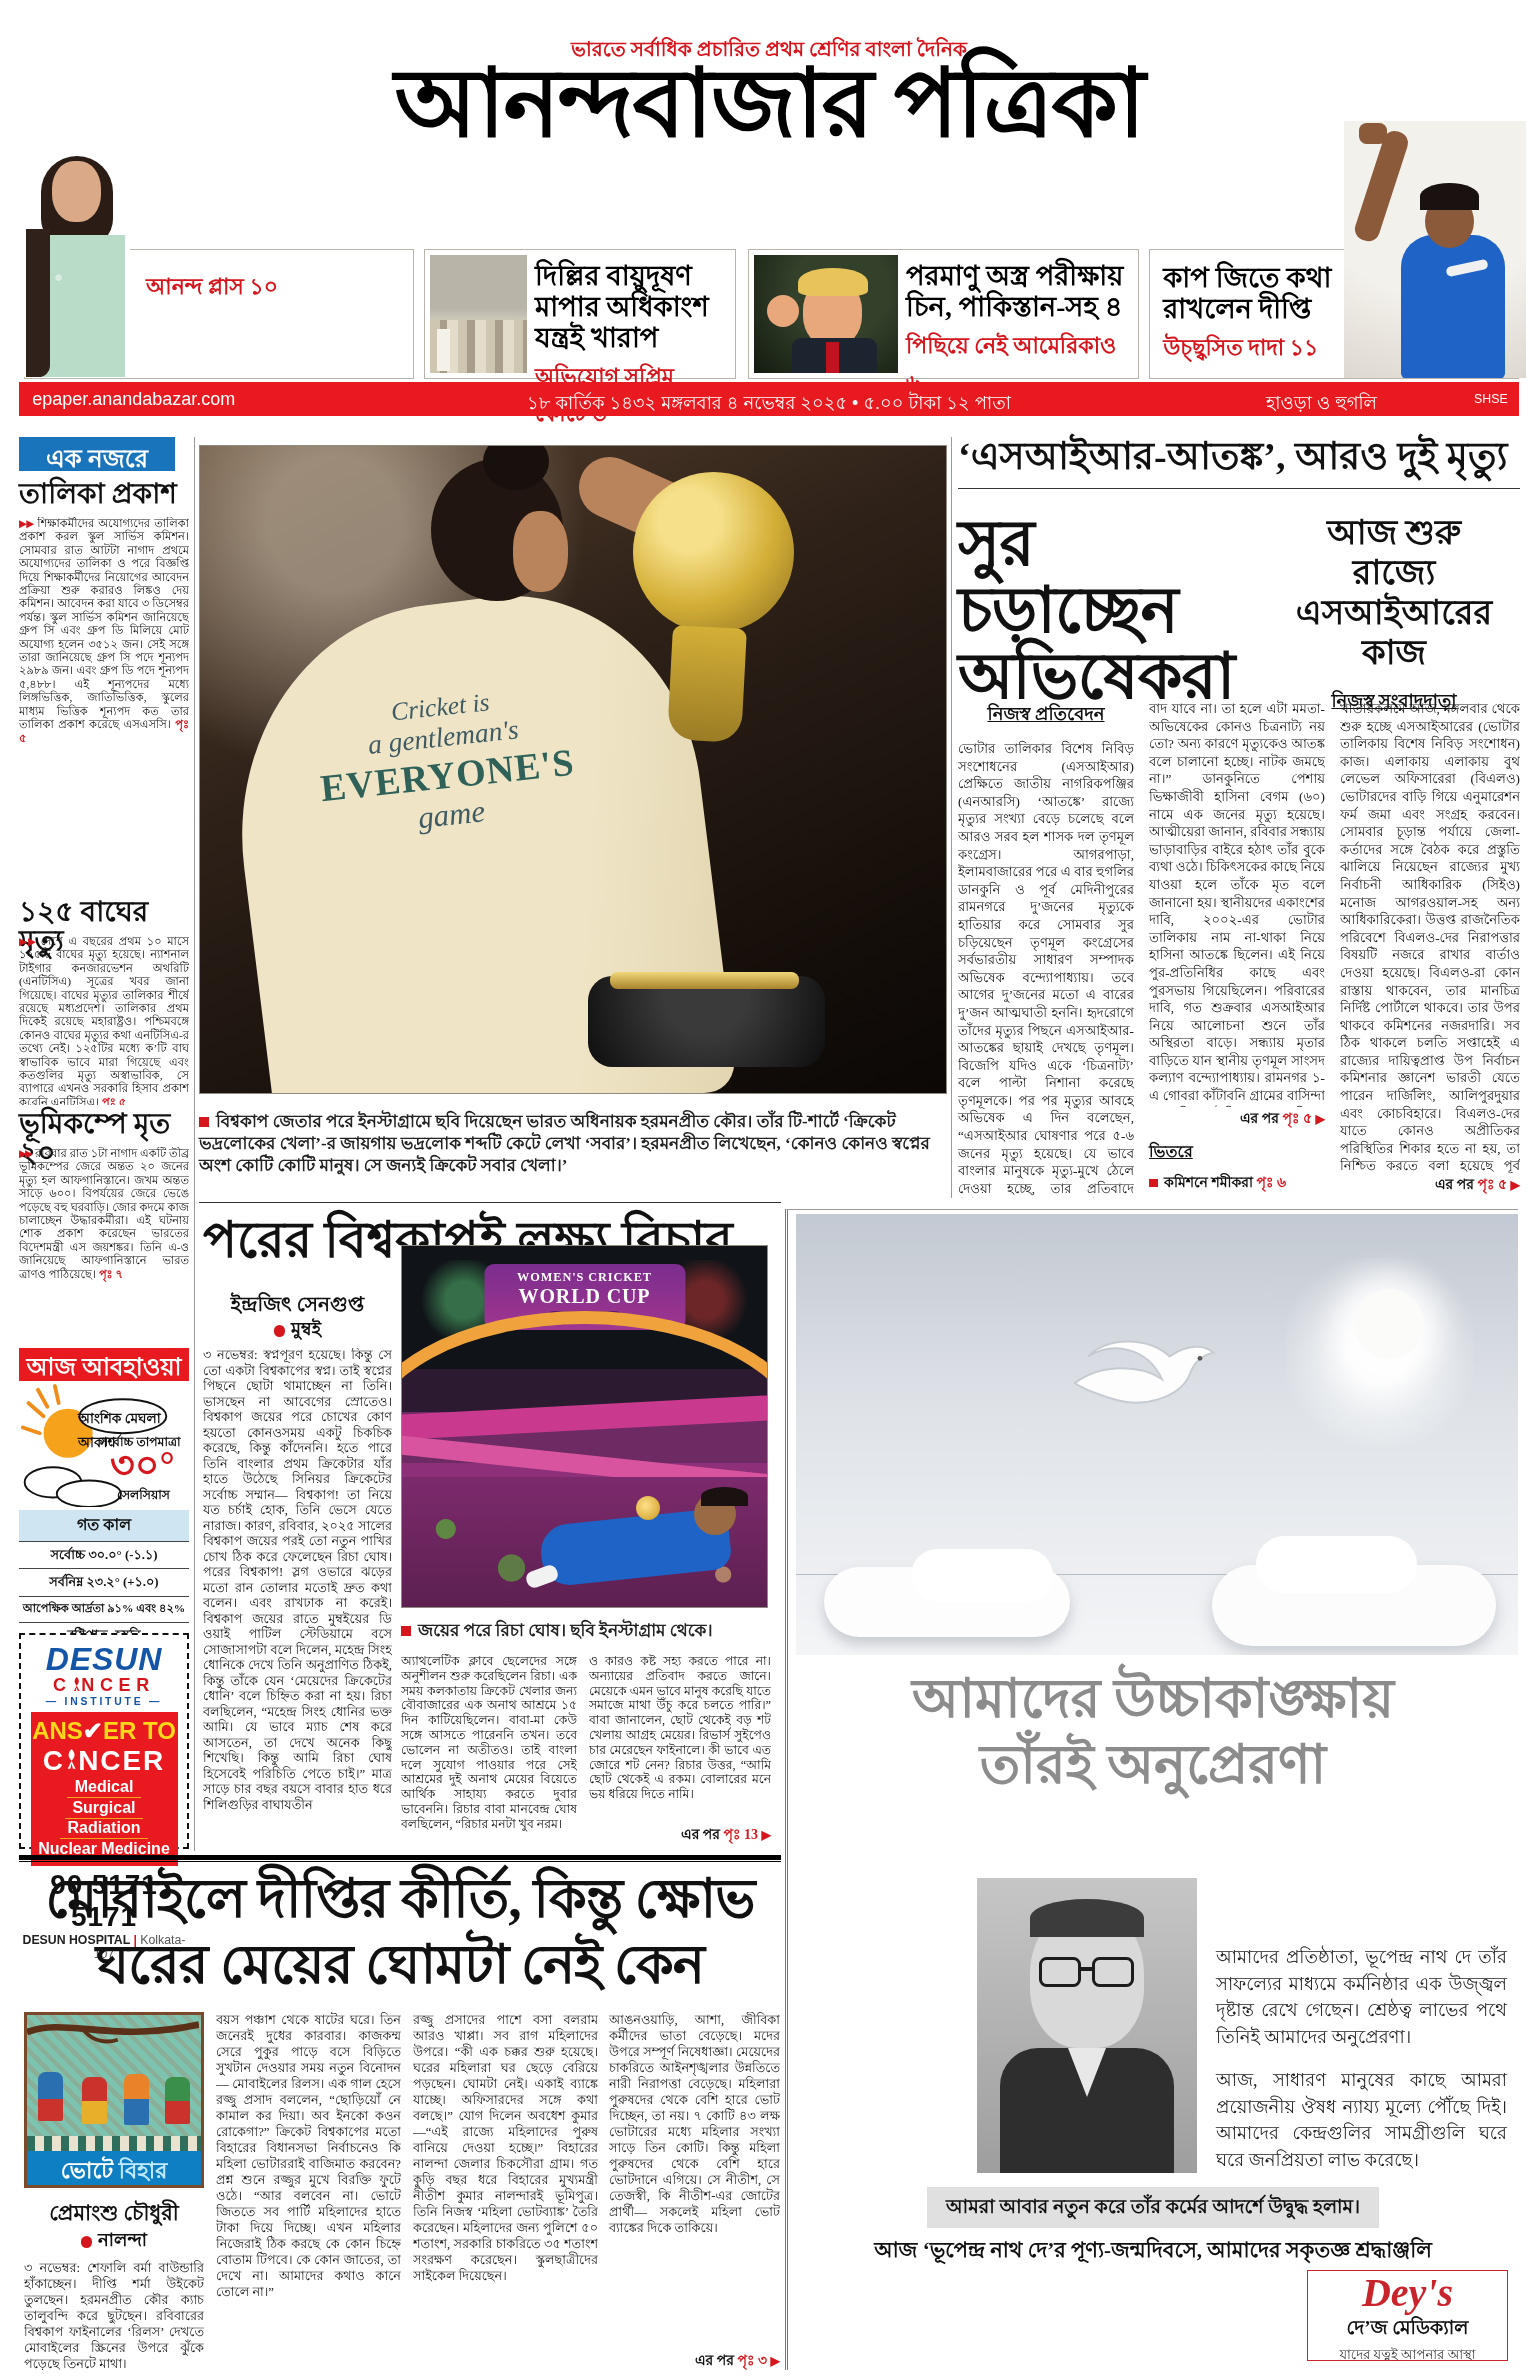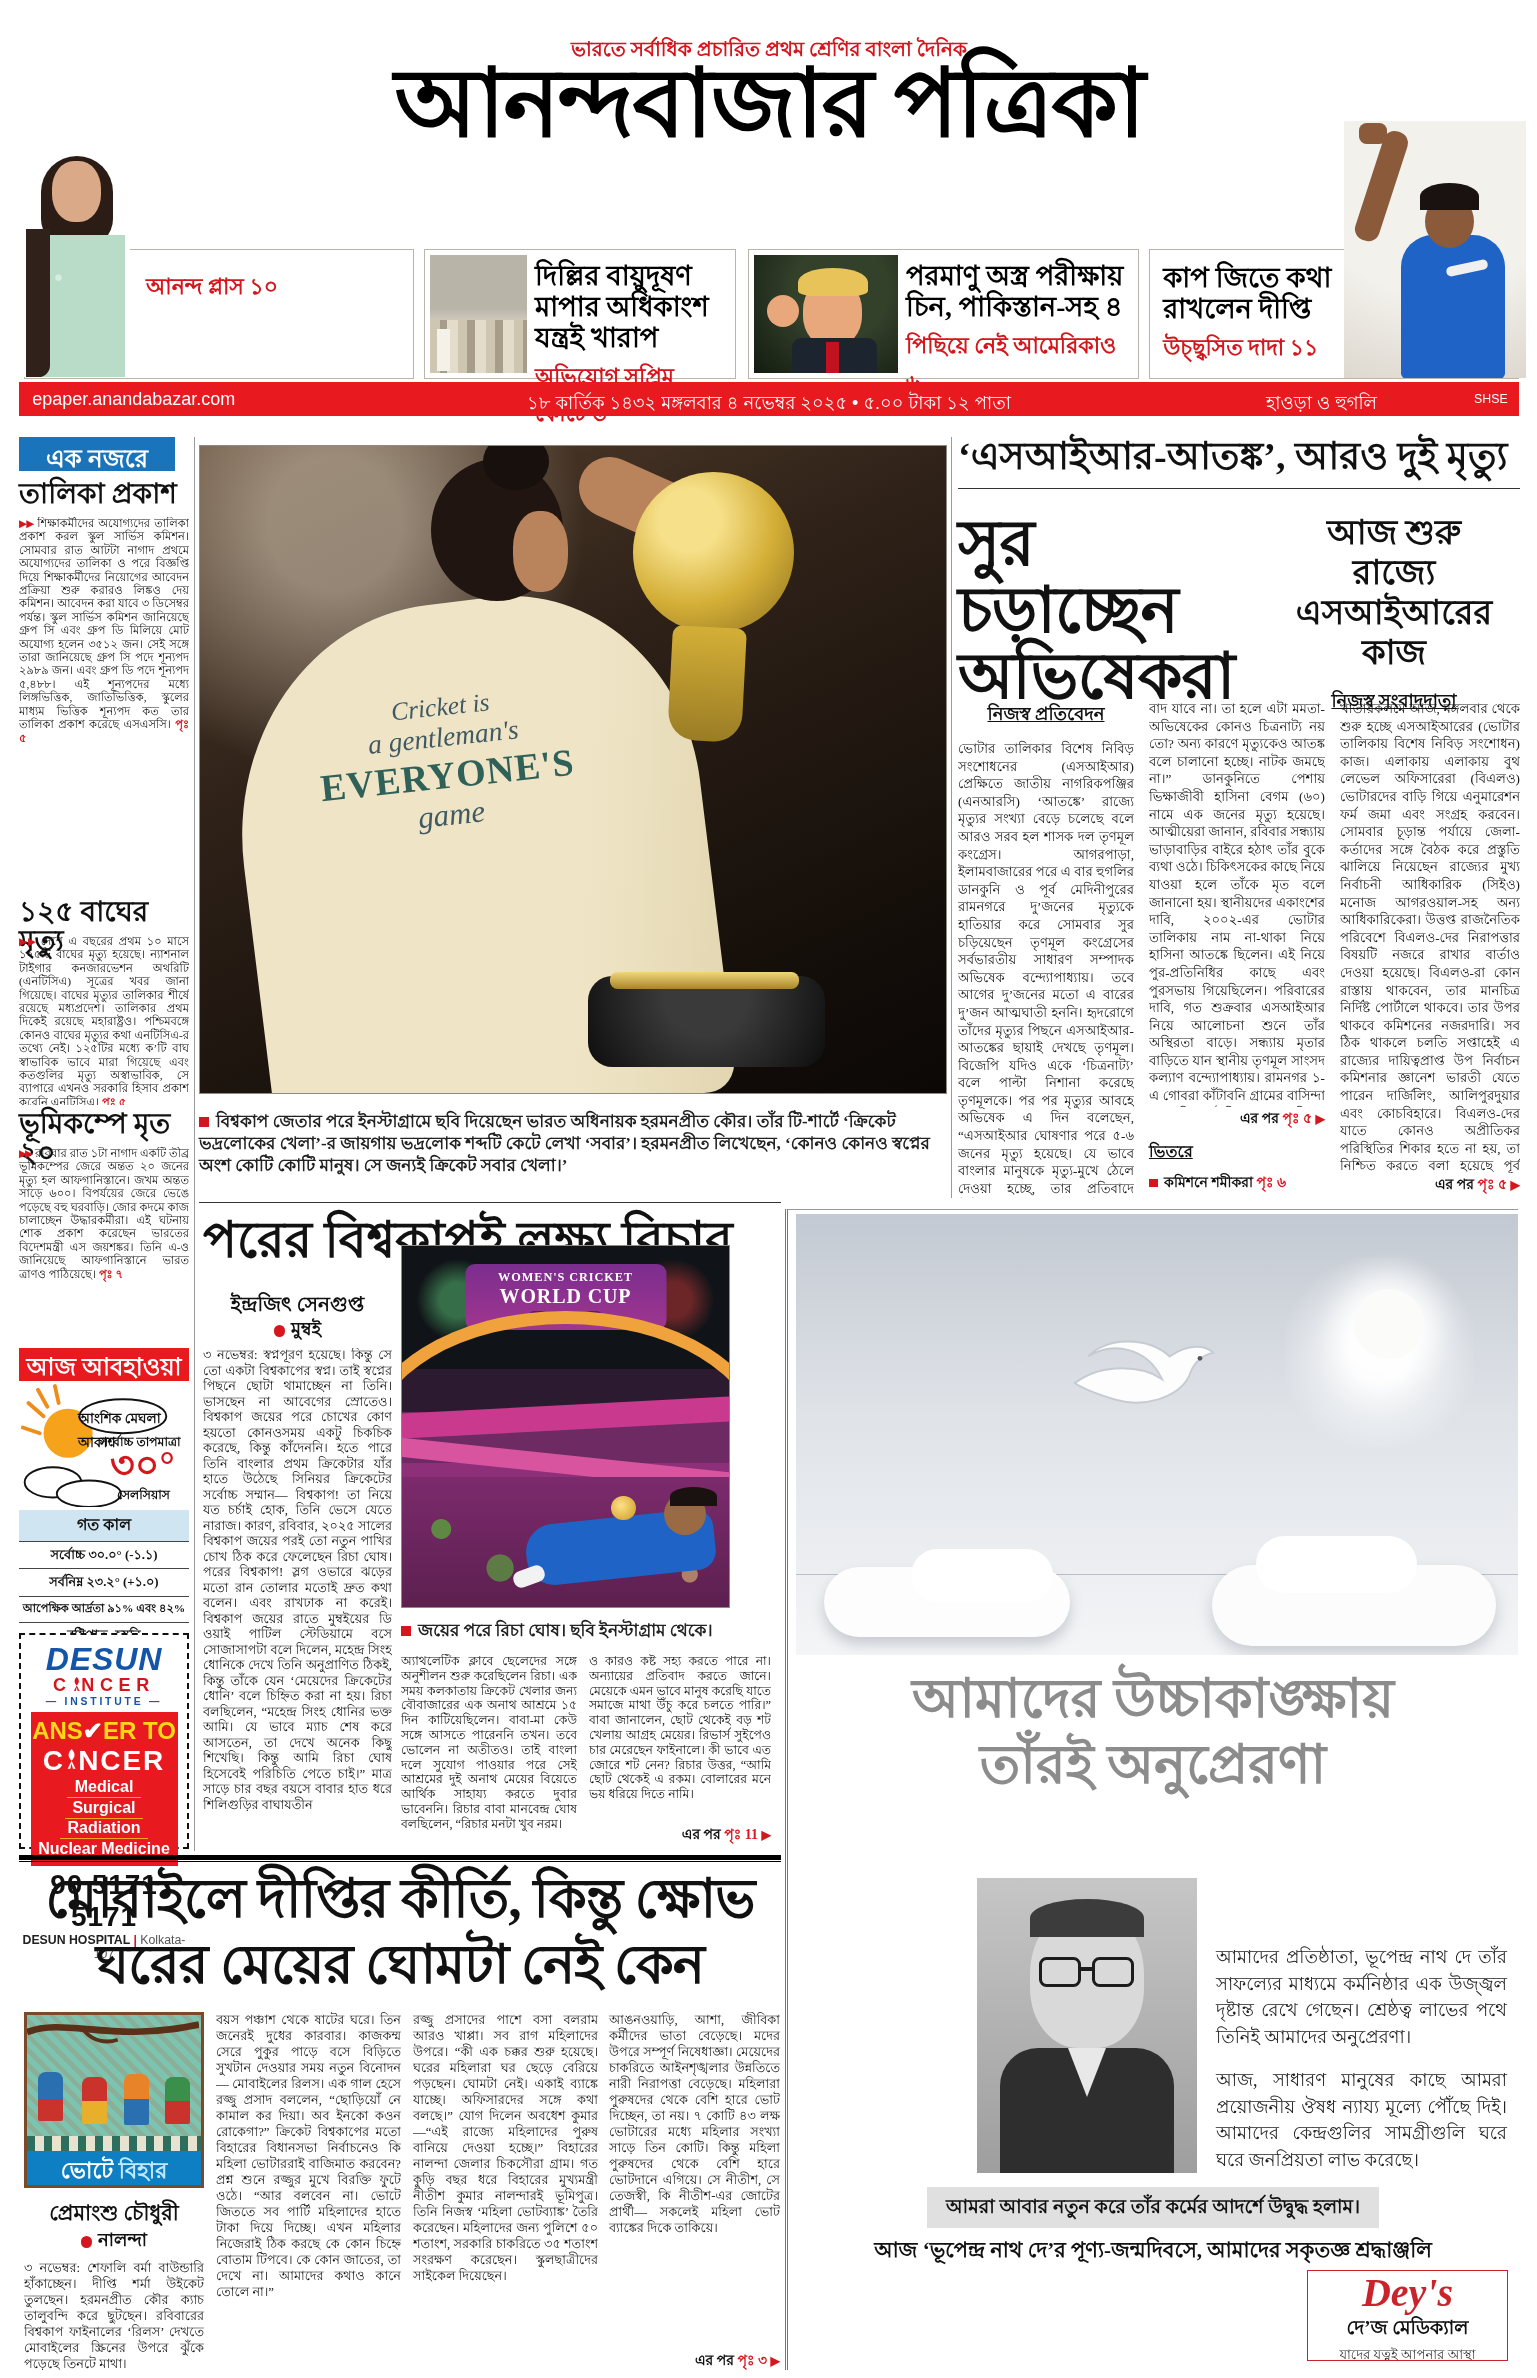--- a/index.html
+++ b/index.html
@@ -290,21 +290,21 @@
 <div class="abs" style="left:199px;top:1202px;width:582px;border-top:1.9px solid #333;"></div>
 <div class="abs richa-head nowrap" style="left:203px;top:1215px;width:579px;">পরের বিশ্বকাপই লক্ষ্য রিচার</div>
 
 <div class="abs rbyline" style="left:203px;top:1289px;width:189px;">ইন্দ্রজিৎ সেনগুপ্ত</div>
 <div class="abs ctr" style="left:203px;top:1315px;width:189px;font-size:18px;font-weight:bold;">
   <span class="byline-dot"></span><span>মুম্বই</span>
 </div>
 
 <div class="abs rcol" style="left:203px;top:1348px;width:189px;height:503px;font-size:12.8px;line-height:15.5px;">৩ নভেম্বর: স্বপ্নপূরণ হয়েছে। কিন্তু সে তো একটা বিশ্বকাপের স্বপ্ন। তাই স্বপ্নের পিছনে ছোটা থামাচ্ছেন না তিনি। ভাসছেন না আবেগের স্রোতেও। বিশ্বকাপ জয়ের পরে চোখের কোণ হয়তো কোনওসময় একটু চিকচিক করেছে, কিন্তু কাঁদেননি। হতে পারে তিনি বাংলার প্রথম ক্রিকেটার যাঁর হাতে উঠেছে সিনিয়র ক্রিকেটের সর্বোচ্চ সম্মান— বিশ্বকাপ! তা নিয়ে যত চর্চাই হোক, তিনি ভেসে যেতে নারাজ। কারণ, রবিবার, ২০২৫ সালের বিশ্বকাপ জয়ের পরই তো নতুন পাখির চোখ ঠিক করে ফেলেছেন রিচা ঘোষ। পরের বিশ্বকাপ! স্লগ ওভারে ঝড়ের মতো রান তোলার মতোই দ্রুত কথা বলেন। এবং রাখঢাক না করেই। বিশ্বকাপ জয়ের রাতে মুম্বইয়ের ডি ওয়াই পাটিল স্টেডিয়ামে বসে সোজাসাপটা বলে দিলেন, মহেন্দ্র সিংহ ধোনিকে দেখে তিনি অনুপ্রাণিত ঠিকই, কিন্তু তাঁকে যেন ‘মেয়েদের ক্রিকেটের ধোনি’ বলে চিহ্নিত করা না হয়। রিচা বলছিলেন, “মহেন্দ্র সিংহ ধোনির ভক্ত আমি। যে ভাবে ম্যাচ শেষ করে আসতেন, তা দেখে অনেক কিছু শিখেছি। কিন্তু আমি রিচা ঘোষ হিসেবেই পরিচিতি পেতে চাই।” মাত্র সাড়ে চার বছর বয়সে বাবার হাত ধরে শিলিগুড়ির বাঘাযতীন</div>
 
-<div class="abs ph frame" style="left:401px;top:1245px;width:329px;height:363px;background:linear-gradient(#101418 0 34%, #2c1b30 34% 46%, #6e2a63 46% 60%, #8e2f7a 60% 78%, #5c2050 100%);">
+<div class="abs ph frame" style="left:401px;top:1245px;width:367px;height:363px;background:linear-gradient(#101418 0 34%, #2c1b30 34% 46%, #6e2a63 46% 60%, #8e2f7a 60% 78%, #5c2050 100%);">
 
   <div class="abs" style="left:4%;top:4%;width:26%;height:22%;background:radial-gradient(circle, rgba(90,200,120,.5) 0 30%, transparent 70%);"></div>
   <div class="abs" style="right:4%;top:4%;width:26%;height:22%;background:radial-gradient(circle, rgba(220,60,60,.45) 0 30%, transparent 70%);"></div>
 
   <div class="abs ctr" style="left:50%;top:5%;transform:translateX(-50%);width:201px;background:linear-gradient(#7b2d8e,#a0368f);border-radius:9.5px;padding:5.7px 3.8px;color:#fff;">
     <div style="font-size:12.3px;font-weight:bold;letter-spacing:0.9px;">WOMEN'S CRICKET</div>
     <div style="font-size:20px;font-weight:bold;letter-spacing:0.9px;">WORLD CUP</div>
     <div style="font-size:11.4px;font-weight:bold;background:#5c1b6b;display:inline-block;padding:0 7.6px;border-radius:5.7px;">INDIA 2025</div>
   </div>
 
@@ -325,21 +325,21 @@
   <div class="abs" style="left:34%;bottom:6%;width:32px;height:17px;background:#f2f2f2;border-radius:7.6px;transform:rotate(-20deg);"></div>
   <div class="abs" style="left:64%;bottom:24%;width:24.6px;height:24.6px;background:radial-gradient(circle at 40% 40%, #ffe08a, #c9991c);border-radius:50%;"></div>
 </div>
 <div class="abs caption" style="left:401px;top:1620px;width:369px;">
   <span class="sq"></span><span>জয়ের পরে রিচা ঘোষ। ছবি ইনস্টাগ্রাম থেকে।</span>
 </div>
 
 <div class="abs rcol" style="left:401px;top:1654px;width:176px;height:197px;">অ্যাথলেটিক ক্লাবে ছেলেদের সঙ্গে অনুশীলন শুরু করেছিলেন রিচা। এক সময় কলকাতায় ক্রিকেট খেলার জন্য বৌবাজারের এক অনাথ আশ্রমে ১৫ দিন কাটিয়েছিলেন। বাবা-মা কেউ সঙ্গে আসতে পারেননি তখন। তবে ভোলেন না অতীতও। তাই বাংলা দলে সুযোগ পাওয়ার পরে সেই আশ্রমের দুই অনাথ মেয়ের বিয়েতে আর্থিক সাহায্য করতে দুবার ভাবেননি। রিচার বাবা মানবেন্দ্র ঘোষ বলছিলেন, “রিচার মনটা খুব নরম।</div>
 <div class="abs" style="left:589px;top:1654px;width:182px;">
   <div class="rcol" style="width:182px;height:163px;">ও কারও কষ্ট সহ্য করতে পারে না। অন্যায়ের প্রতিবাদ করতে জানে। মেয়েকে এমন ভাবে মানুষ করেছি যাতে সমাজে মাথা উঁচু করে চলতে পারি।” বাবা জানালেন, ছোট থেকেই বড় শট খেলায় আগ্রহ মেয়ের। রিভার্স সুইপেও চার মেরেছেন ফাইনালে। কী ভাবে এত জোরে শট নেন? রিচার উত্তর, “আমি ছোট থেকেই এ রকম। বোলারের মনে ভয় ধরিয়ে দিতে নামি।</div>
-  <div class="more" style="margin-top:5.7px;"><span>এর পর</span> <span class="ref">পৃঃ 11</span> <span class="arr">▶</span></div>
+  <div class="more" style="margin-top:5.7px;"><span>এর পর</span> <span class="ref">পৃঃ 13</span> <span class="arr">▶</span></div>
 </div>
 
 <div class="abs" style="left:19px;top:1855px;width:762px;height:4.7px;background:#000;"></div>
 <div class="abs" style="left:19px;top:1861px;width:762px;border-top:0.9px solid #000;"></div>
 
 <div class="abs bihar-head" style="left:19px;top:1872px;width:762px;">মোবাইলে দীপ্তির কীর্তি, কিন্তু ক্ষোভ</div>
 <div class="abs bihar-head" style="left:19px;top:1938px;width:762px;">ঘরের মেয়ের ঘোমটা নেই কেন</div>
 
 <div class="abs ph" style="left:24px;top:2012px;width:180px;height:176px;border:3.8px solid #7a4a2a;background:
   repeating-linear-gradient(45deg, rgba(200,80,50,.18) 0 4.7px, transparent 4.7px 10.4px),

